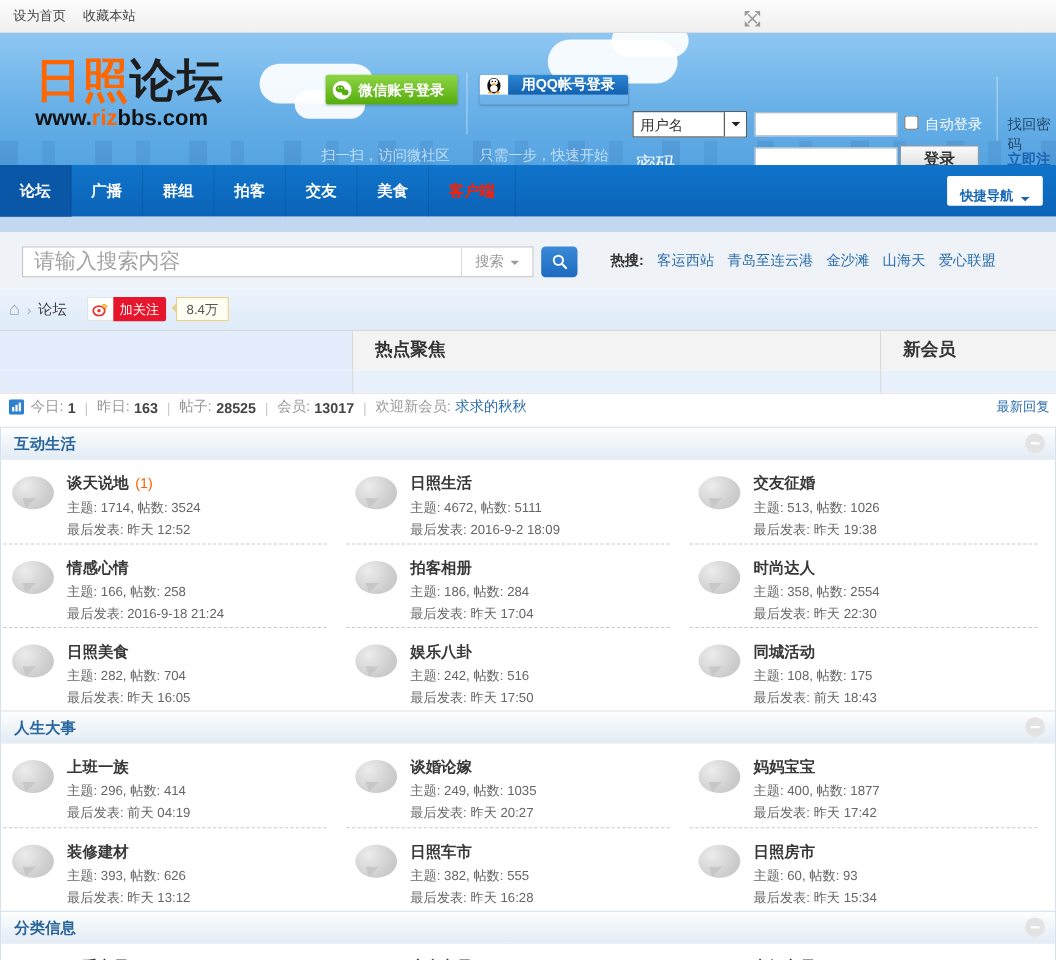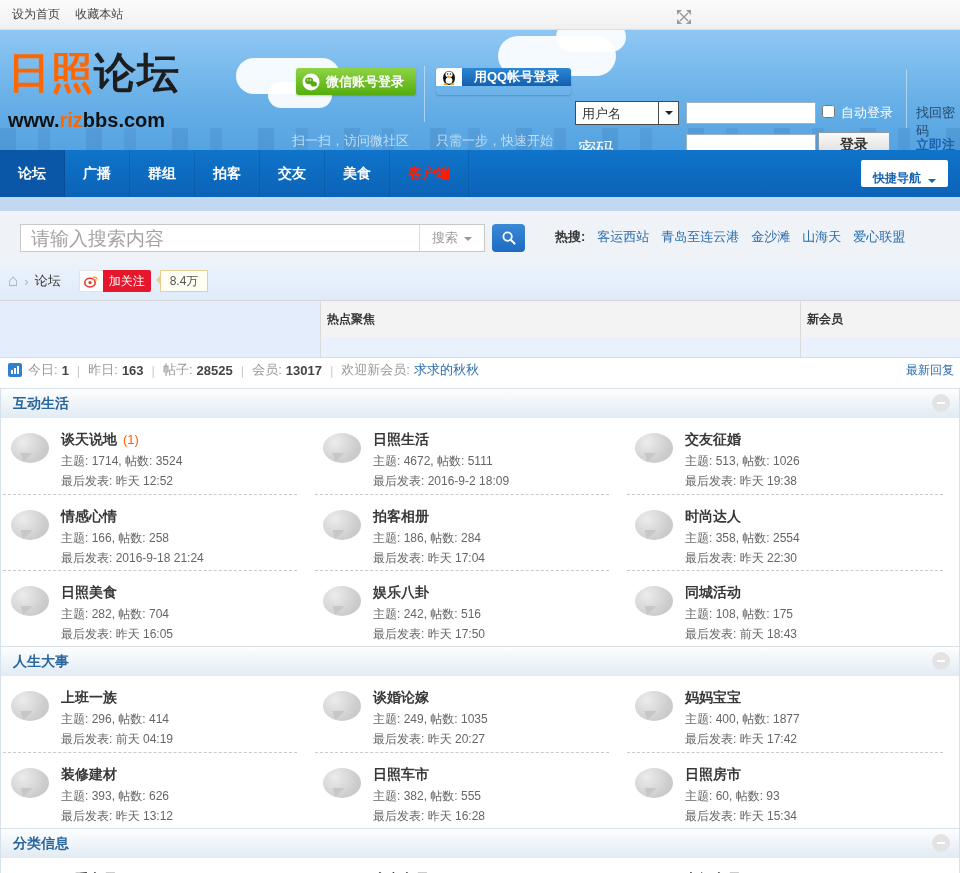--- a/index.html
+++ b/index.html
@@ -10,24 +10,24 @@
   .topbar{position:relative;height:29px;background:linear-gradient(#fcfcfc,#f0f0f0);
     border-bottom:1px solid #ddd;font-size:12px;color:#444;line-height:29px;}
   .topbar a{color:#444;margin-left:12px}
   .fs-icon{position:absolute;left:676px;top:7px;width:16px;height:16px}
   
   .banner{position:relative;height:120px;overflow:hidden;
     background:linear-gradient(180deg,#8fc7f3 0%,#6ab1e8 55%,#55a3e1 100%);}
   .cloud{position:absolute;background:#fff;opacity:.92;border-radius:50px}
   .skyline{position:absolute;left:0;bottom:0;width:100%;height:22px;opacity:.5;
     background:repeating-linear-gradient(90deg,rgba(52,112,175,.45) 0 16px,rgba(52,112,175,0) 16px 38px,rgba(52,112,175,.35) 38px 50px,rgba(52,112,175,0) 50px 86px);}
-  .logo{position:absolute;left:8px;top:22px;line-height:1}
+  .logo{position:absolute;left:32px;top:22px;line-height:1}
   .logo-cn{font-size:42px;font-weight:bold;letter-spacing:1px}
   .logo-cn .o{color:#ff6600}.logo-cn .d{color:#1d1d1d}
-  .logo-url{font-size:20px;font-weight:bold;color:#111;margin-top:16px}
+  .logo-url{font-size:20px;font-weight:bold;color:#111;margin-top:4px}
   .logo-url .o{color:#ff6600}
   .wx-btn{position:absolute;left:296px;top:38px;height:27px;display:flex;align-items:center;
     padding:0 12px 0 6px;border-radius:3px;background:linear-gradient(#8ed445,#55ad0e);
     color:#fff;font-size:13px;font-weight:bold;box-shadow:0 1px 2px rgba(0,0,0,.2)}
   .wx-btn svg{margin-right:6px}
   .caption{position:absolute;font-size:13px;color:rgba(235,245,252,.72)}
   .cap-wx{left:292px;top:102px}.cap-qq{left:436px;top:102px}
   .vline{position:absolute;width:1px;background:rgba(255,255,255,.45)}
   .vl1{left:424px;top:36px;height:56px}.vl2{left:906px;top:40px;height:58px}
   .qq-btn{position:absolute;left:436px;top:38px;height:27px;display:flex;align-items:flex-start;
@@ -88,21 +88,21 @@
     background:#fffef2;border:1px solid #e8cf8d}
   .wb-count:before{content:"";position:absolute;left:-9px;top:5px;border:4px solid transparent;border-right-color:#e8cf8d}
   
   .focus-table{border-top:1px solid #d5d5d5;border-bottom:1px solid #dcdcdc}
   .ft-row{display:flex}
   .ft-head{height:36px;line-height:36px}
   .ft-sub{height:20px}
   .ft-left{width:320px;background:#e3edfb}
   .ft-mid{width:480px;background:#f3f3f3;border-left:1px solid #dadada;box-sizing:border-box}
   .ft-right{flex:1;background:#f3f3f3;border-left:1px solid #dadada;box-sizing:border-box}
-  .ft-head .ft-mid,.ft-head .ft-right{font-weight:bold;font-size:12px;color:#333;padding-left:6px}
+  .ft-head .ft-mid,.ft-head .ft-right{font-weight:bold;font-size:16px;color:#333;padding-left:20px}
   .ft-sub .ft-mid,.ft-sub .ft-right{background:#e9f1fd}
   
   .stats-row{position:relative;height:24px;display:flex;align-items:center;background:#fff;
     font-size:13px;color:#999;padding-left:8px}
   .stats-row svg{margin-right:6px}
   .stats-row b{color:#444;margin-left:4px;font-weight:bold}
   .st-group{display:flex;align-items:center}
   .st-group:after{content:"|";color:#ccc;margin:0 8px;font-weight:normal}
   .st-group.last:after{content:""}
   .new-member-link{color:#2b6dad;margin-left:4px}

